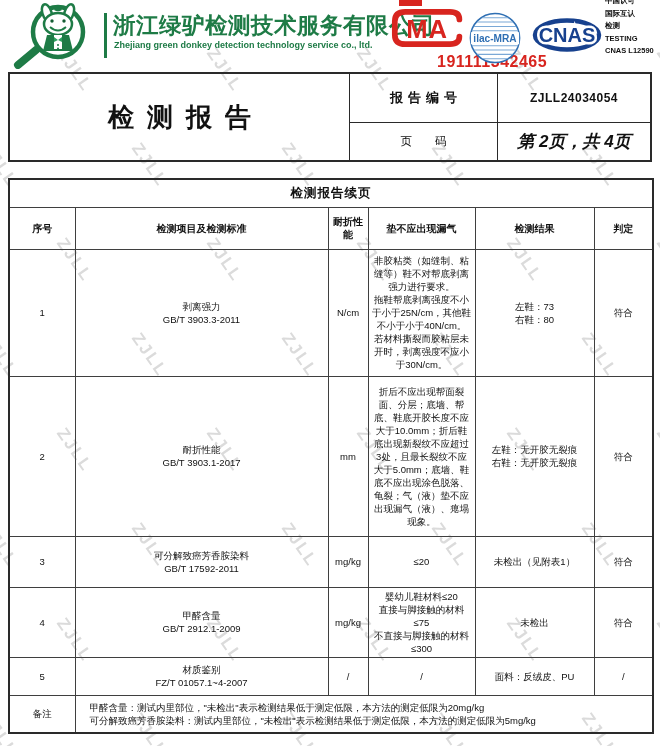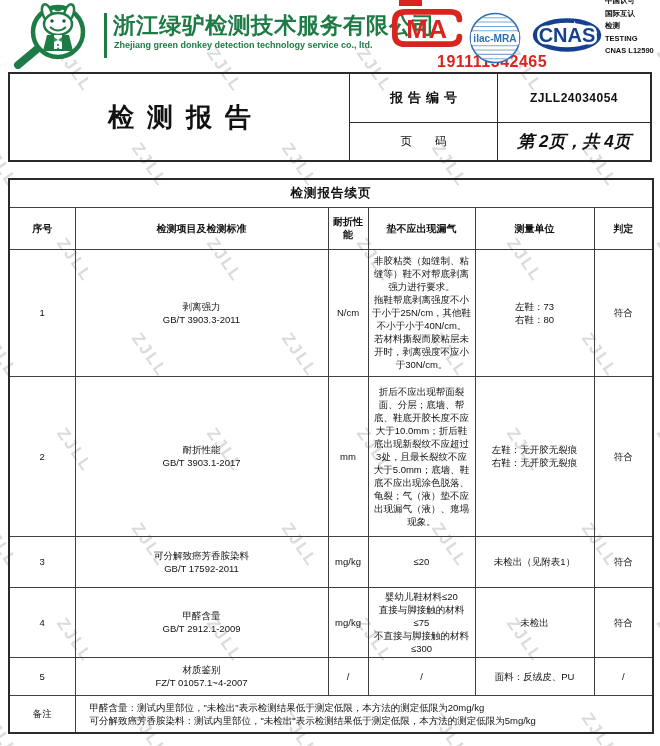--- a/index.html
+++ b/index.html
@@ -191,21 +191,21 @@
         </colgroup>
         <tbody>
             <tr class="t-title">
           <td colspan="6">检测报告续页</td>
         </tr>
         <tr class="t-head">
           <th>序号</th>
           <th>检测项目及检测标准</th>
           <th>耐折性能</th>
           <th>垫不应出现漏气</th>
-          <th>测量单位</th>
+          <th>检测结果</th>
           <th>判定</th>
         </tr>
 
         <tr class="t-body h-r1">
           <td>1</td>
           <td class="pre">剥离强力
 GB/T 3903.3-2011</td>
           <td>N/cm</td>
           <td class="pre">非胶粘类（如缝制、粘缝等）鞋不对帮底剥离强力进行要求。
 拖鞋帮底剥离强度不小于小于25N/cm，其他鞋不小于小于40N/cm。

